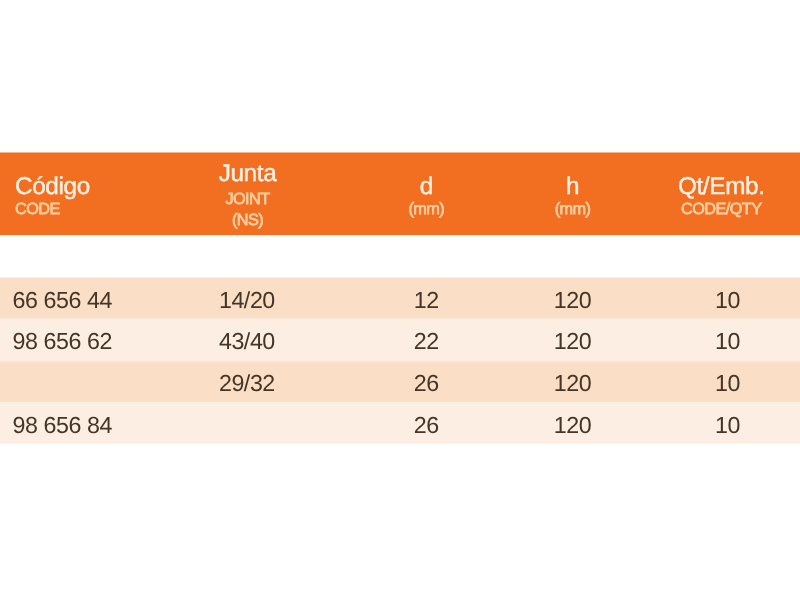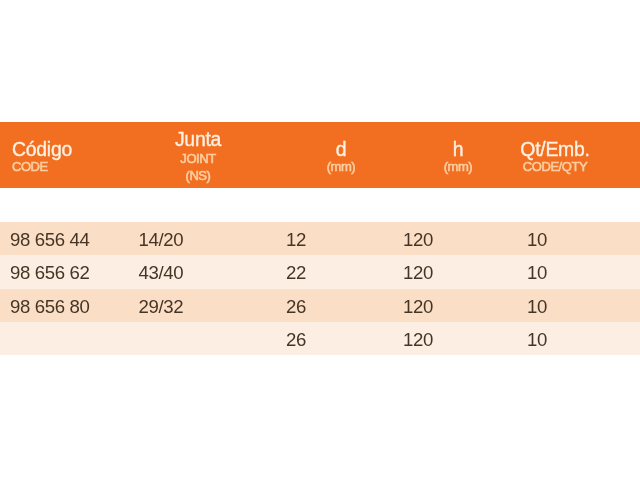--- a/index.html
+++ b/index.html
@@ -11,21 +11,21 @@
   }
   .page{position:relative;width:588px;height:480px;background:#ffffff;}
 
   
   .thead{position:absolute;left:0;top:122px;width:640px;height:66px;background:#F26F21;}
   .th{position:absolute;top:0;height:66px;}
   .th-c0{left:0;width:160px;}
   .th-c1{left:139px;width:118px;}
   .th-c2{left:286px;width:110px;}
   .th-c3{left:403px;width:110px;}
-  .th-c4{left:500px;width:110px;}
+  .th-c4{left:522px;width:110px;}
 
   .th-main{
     position:absolute;left:0;width:100%;text-align:center;top:18.3px;
     font-size:19.4px;line-height:19.4px;letter-spacing:-0.25px;
     color:#FCF1E3;white-space:nowrap;
     -webkit-text-stroke:0.35px #FCF1E3;
   }
   .th-sub{
     position:absolute;left:0;width:100%;text-align:center;top:38px;
     font-size:13px;line-height:13px;letter-spacing:-0.45px;
@@ -43,21 +43,21 @@
   .th-c1 .th-sub2{top:47.4px;}
 
   
   .tbody{position:absolute;left:0;top:222px;width:640px;}
   .row{position:relative;height:33.25px;}
   .row-odd{background:#FBDEC6;}
   .row-even{background:#FCEEE2;}
   .cell{
     position:absolute;top:0;height:33.25px;line-height:36px;
     font-size:18.6px;letter-spacing:-0.35px;color:#453526;white-space:nowrap;
-    transform:translateZ(0);
+    text-align:center;transform:translateZ(0);
   }
   .c0{left:10px;width:200px;text-align:left;}
   .c1{left:138.5px;width:118px;}
   .c2{left:286px;width:110px;}
   .c3{left:403px;width:110px;}
   .c4{left:527px;width:110px;}
 </style>
 </head>
 <body>
 
@@ -89,43 +89,43 @@
     <div class="th th-c4">
       <div class="th-main">Qt/Emb.</div>
       <div class="th-sub">CODE/QTY</div>
     </div>
 
   </div>
 
   <div class="tbody">
 
     <div class="row row-odd">
-      <div class="cell c0">98 656 44</div>
+      <div class="cell c0">66 656 44</div>
       <div class="cell c1">14/20</div>
       <div class="cell c2">12</div>
       <div class="cell c3">120</div>
       <div class="cell c4">10</div>
     </div>
 
     <div class="row row-even">
       <div class="cell c0">98 656 62</div>
       <div class="cell c1">43/40</div>
       <div class="cell c2">22</div>
       <div class="cell c3">120</div>
       <div class="cell c4">10</div>
     </div>
 
     <div class="row row-odd">
-      <div class="cell c0">98 656 80</div>
       <div class="cell c1">29/32</div>
       <div class="cell c2">26</div>
       <div class="cell c3">120</div>
       <div class="cell c4">10</div>
     </div>
 
     <div class="row row-even">
+      <div class="cell c0">98 656 84</div>
       <div class="cell c2">26</div>
       <div class="cell c3">120</div>
       <div class="cell c4">10</div>
     </div>
 
   </div>
 </div>
 
 </body></html>

